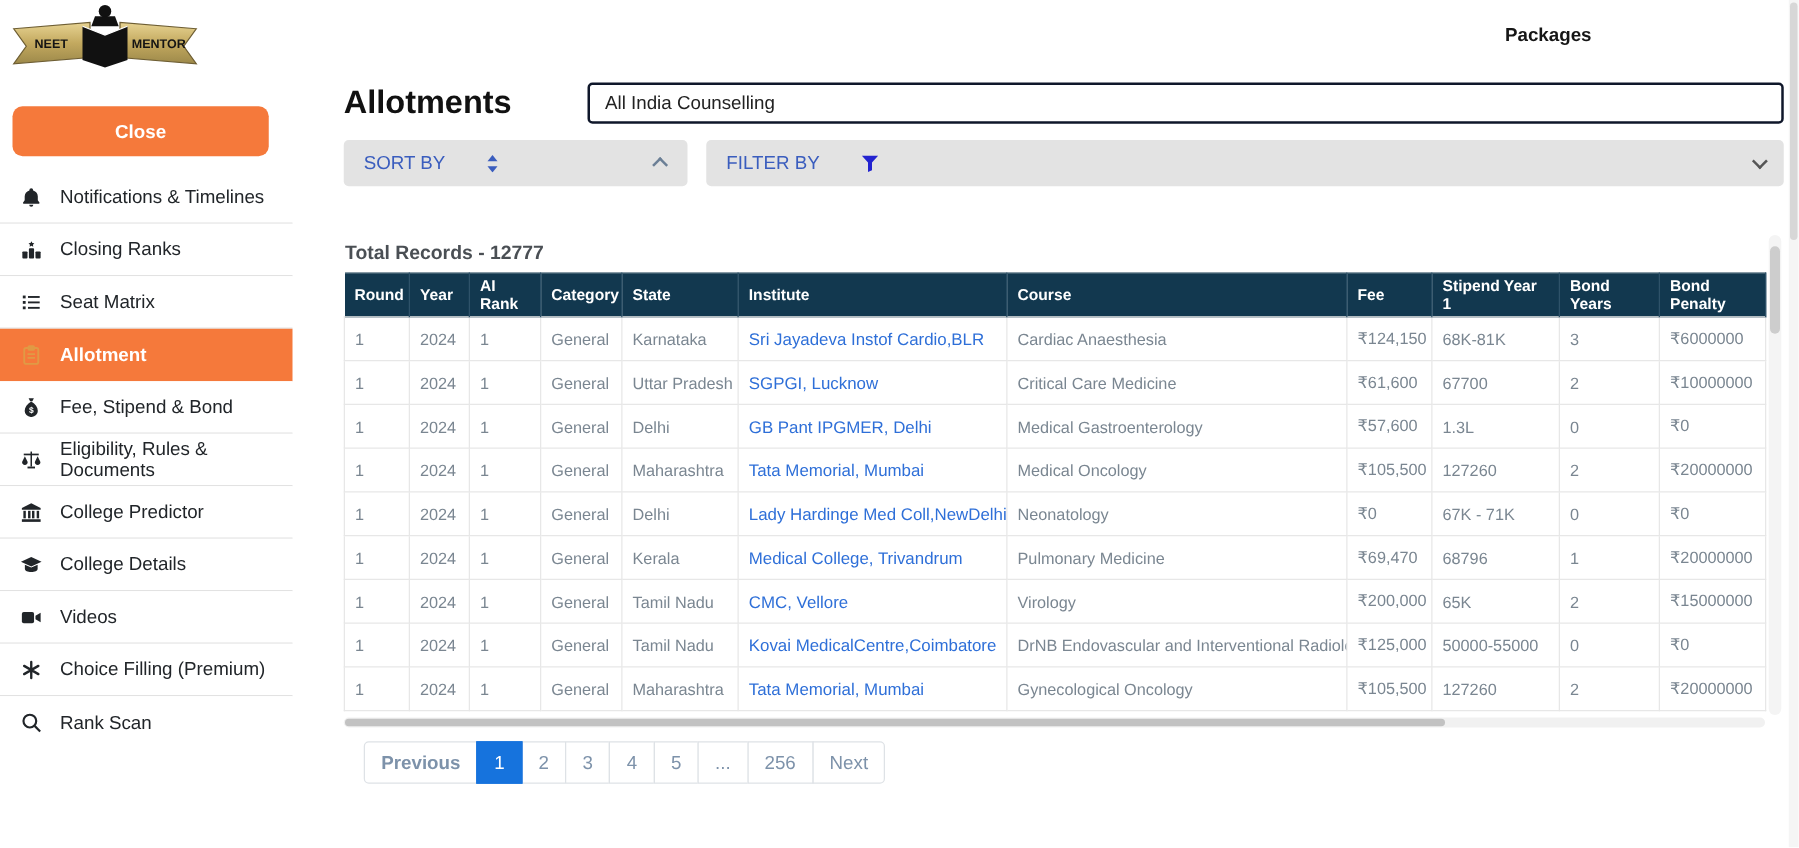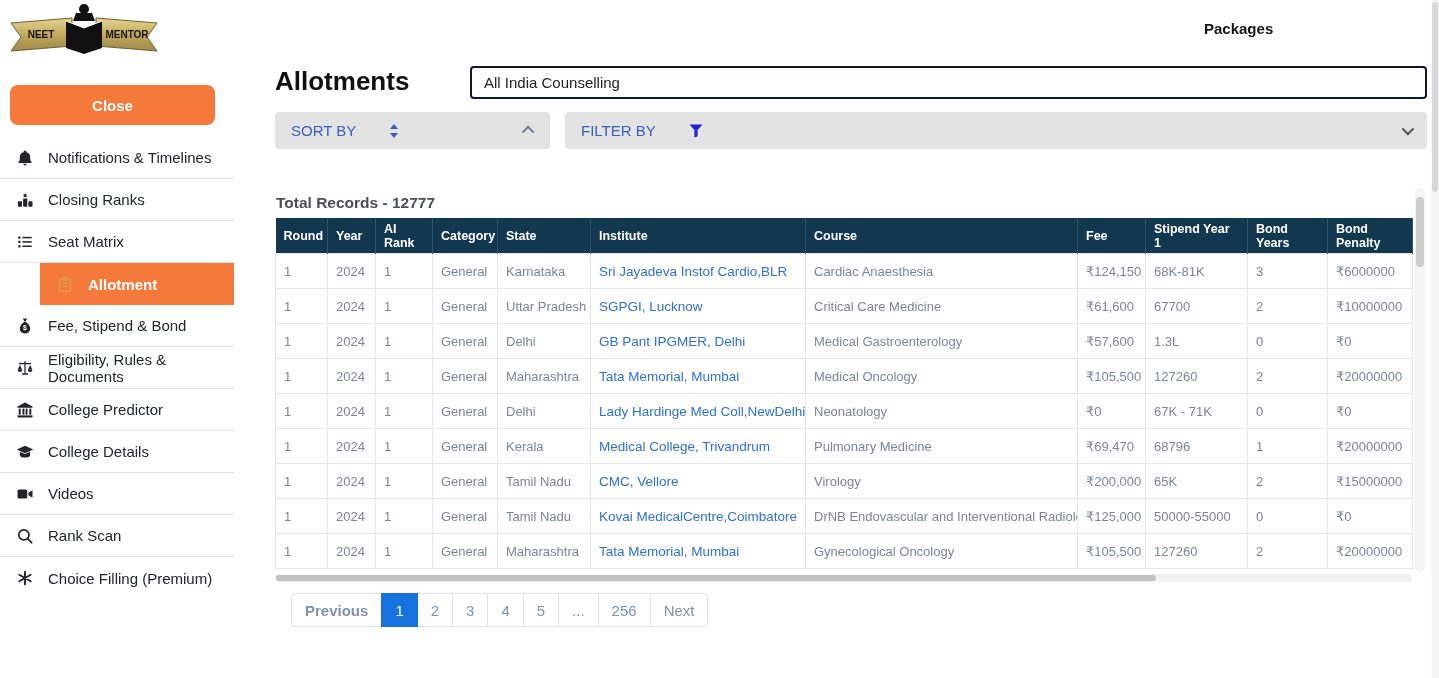--- a/index.html
+++ b/index.html
@@ -29,21 +29,21 @@
     background:#f5793b; color:#fff; border:none; border-radius:8px;
     font-family:inherit; font-size:15px; font-weight:700; cursor:pointer;
   }
   .menu { position:absolute; left:0; top:77px; width:234px; }
   .menu-item {
     display:flex; align-items:center; gap:14px; height:42px;
     padding-left:15px; font-size:15px; color:#212529; cursor:pointer;
     border-bottom:1px solid #e2e2e2; background:#fff;
   }
   .menu-item:last-child { border-bottom:none; }
-  .menu-item.active { background:#f5793b; color:#fff; font-weight:700; border-bottom:none;margin-left:40px; }
+  .menu-item.active { background:#f5793b; color:#fff; font-weight:700; border-bottom:none; }
   .mi-icon { width:19px; height:19px; display:inline-flex; align-items:center; justify-content:center; color:#212529; flex:0 0 19px; }
   .mi-icon svg { width:18px; height:18px; }
   .menu-item.active .mi-icon { color:#e09a45; }
   
   .page-title { position:absolute; left:275px; top:66px; font-size:26px; font-weight:700; color:#111; }
   .search-input {
     position:absolute; left:470px; top:66px; width:957px; height:33px;
     border:2px solid #0f172a; border-radius:4px; padding:0 12px;
     font-family:inherit; font-size:15px; color:#222; background:#fff;
   }
@@ -208,34 +208,34 @@
         <span class="mi-icon">
           <svg viewBox="0 0 24 24" fill="currentColor">
             <rect x="2" y="6" width="13" height="12" rx="2"></rect>
             <path d="M16.5 10.2L22 7v10l-5.5-3.2z"></path>
           </svg>
         </span>
         <span class="mi-label">Videos</span>
       </div>
       <div class="menu-item">
         <span class="mi-icon">
+          <svg viewBox="0 0 24 24" fill="none" stroke="currentColor" stroke-width="2.5" stroke-linecap="round">
+            <path d="M12 3.5v17M4.4 7.6l15.2 8.8M19.6 7.6L4.4 16.4"></path>
+          </svg>
+        </span>
+        <span class="mi-label">Choice Filling (Premium)</span>
+      </div>
+      <div class="menu-item">
+        <span class="mi-icon">
           <svg viewBox="0 0 24 24" fill="none" stroke="currentColor" stroke-width="2.3">
             <circle cx="10.5" cy="10.5" r="6.8"></circle>
             <path d="M15.6 15.6L21.5 21.5"></path>
           </svg>
         </span>
         <span class="mi-label">Rank Scan</span>
-      </div>
-      <div class="menu-item">
-        <span class="mi-icon">
-          <svg viewBox="0 0 24 24" fill="none" stroke="currentColor" stroke-width="2.5" stroke-linecap="round">
-            <path d="M12 3.5v17M4.4 7.6l15.2 8.8M19.6 7.6L4.4 16.4"></path>
-          </svg>
-        </span>
-        <span class="mi-label">Choice Filling (Premium)</span>
       </div>
     </div>
 </div>
 
 <div class="page-title">Allotments</div>
 <input class="search-input" value="All India Counselling" style="">
 
 <div class="bar sort-bar">
   <span class="bar-label">SORT BY</span>
   <span class="bar-icon">

